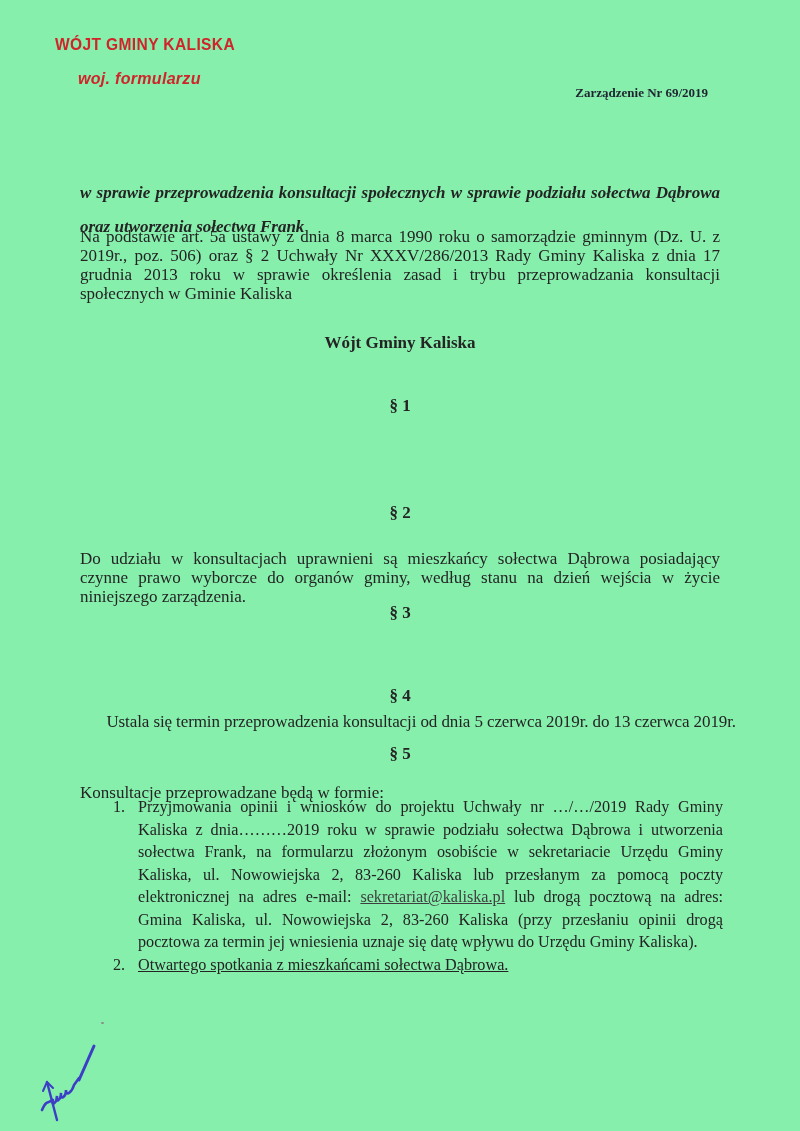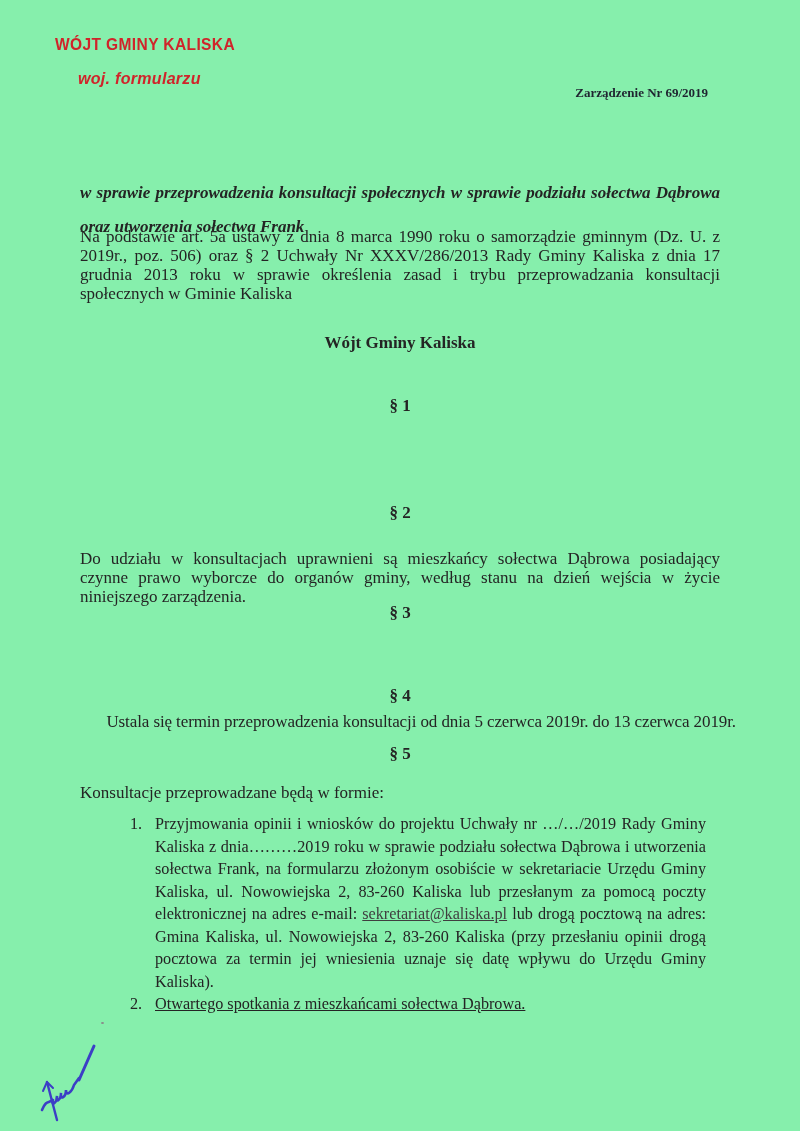--- a/index.html
+++ b/index.html
@@ -47,21 +47,21 @@
 
   .sec-h{font-weight:bold;font-size:17px;text-align:center;width:640px;left:80px;}
   .h1{top:396px;} .p1{top:424px;}
   .h2{top:503px;} .p2{top:529px;margin-top:20px;}
   .h3{top:603px;} .p3{top:621px;}
   .h4{top:686px;}
   .p4{top:712px;left:76px;width:660px;text-align:right;white-space:nowrap;letter-spacing:-.1px;}
   .h5{top:744px;} .p5{top:783px;text-align:left;}
 
   .forms-list{top:796px;left:80px;width:643px;}
-  .forms-list ol{list-style:none;margin:17px;padding:0;counter-reset:item;}
+  .forms-list ol{list-style:none;margin:0;padding:0;counter-reset:item;}
   .forms-list li{
     counter-increment:item;position:relative;
     padding-left:58px;
     font-size:16.2px;line-height:22.5px;text-align:justify;
   }
   .forms-list li::before{
     content:counter(item) ".";
     position:absolute;left:33px;top:0;
   }
   .forms-list li.last{text-align:left;text-decoration:underline;}

